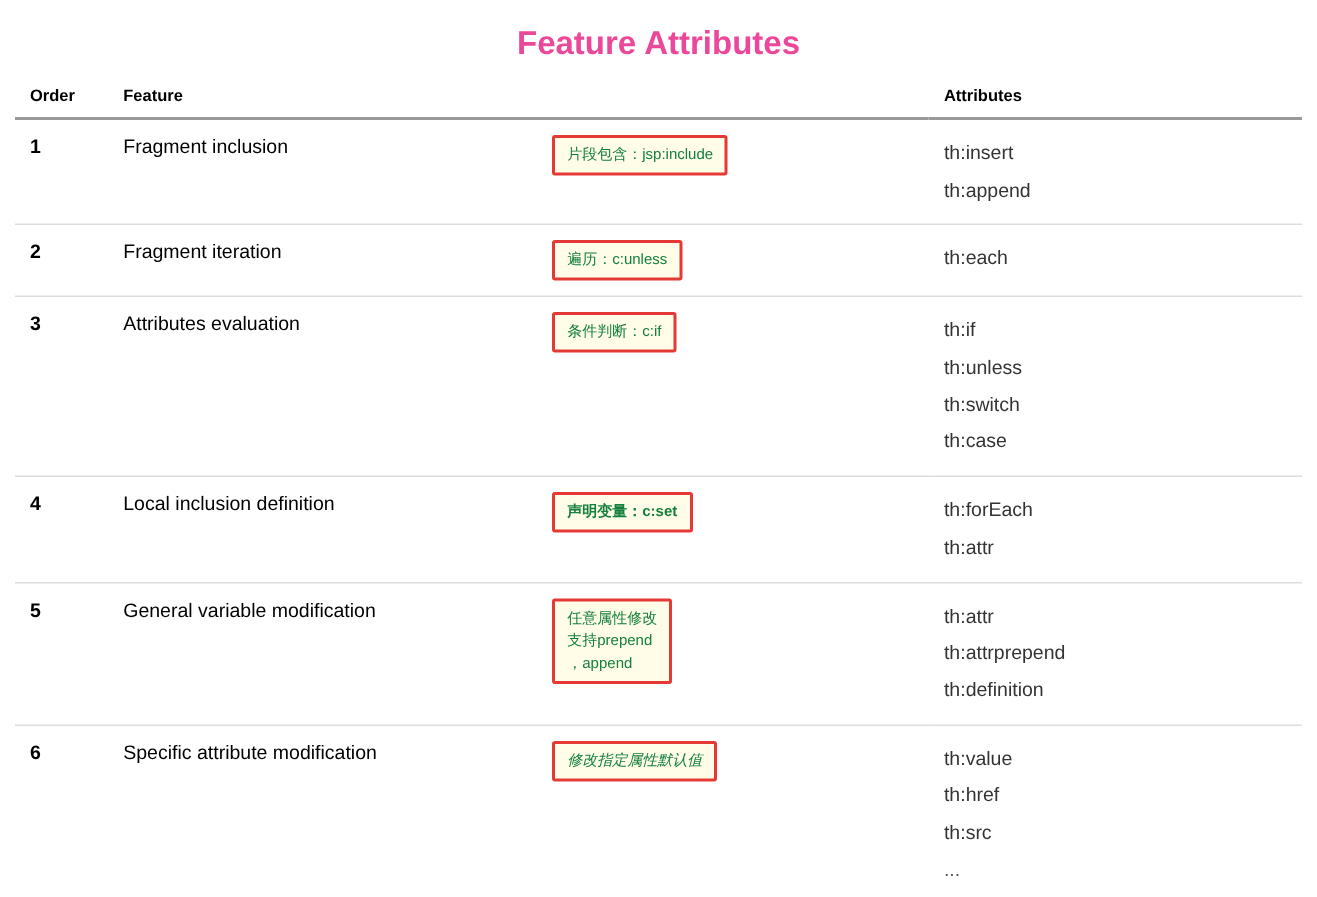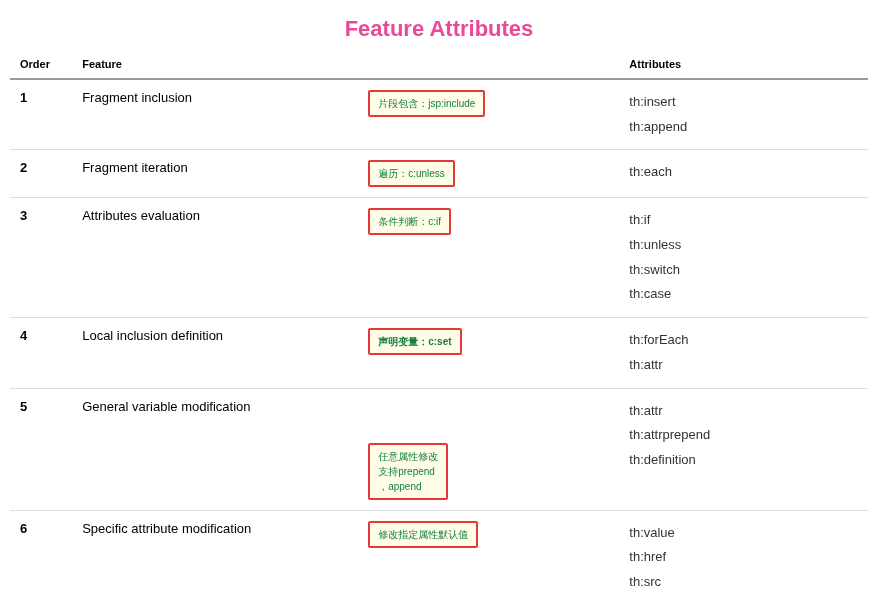--- a/index.html
+++ b/index.html
@@ -114,35 +114,35 @@
           <td class="attrs-col">
             <div class="attr-list">
               <span class="attr-item">th:forEach</span>
               <span class="attr-item">th:attr</span>
             </div>
           </td>
         </tr>
         <tr>
           <td class="order-col">5</td>
           <td class="feature-col">General variable modification</td>
-          <td class="note-col"><div class="note-box" style="white-space: pre-line; margin-top: 44px;">任意属性修改
+          <td class="note-col"><div class="note-box" style="white-space: pre-line;">任意属性修改
 支持prepend
 ，append</div></td>
           <td class="attrs-col">
             <div class="attr-list">
               <span class="attr-item">th:attr</span>
               <span class="attr-item">th:attrprepend</span>
               <span class="attr-item">th:definition</span>
             </div>
           </td>
         </tr>
         <tr>
           <td class="order-col">6</td>
           <td class="feature-col">Specific attribute modification</td>
-          <td class="note-col"><div class="note-box" style="white-space: pre-line;">修改指定属性默认值</div></td>
+          <td class="note-col"><div class="note-box" style="white-space: pre-line; font-style: italic;">修改指定属性默认值</div></td>
           <td class="attrs-col">
             <div class="attr-list">
               <span class="attr-item">th:value</span>
               <span class="attr-item">th:href</span>
               <span class="attr-item">th:src</span>
               <span class="attr-item ellipsis">...</span>
             </div>
           </td>
         </tr>
       </tbody>

